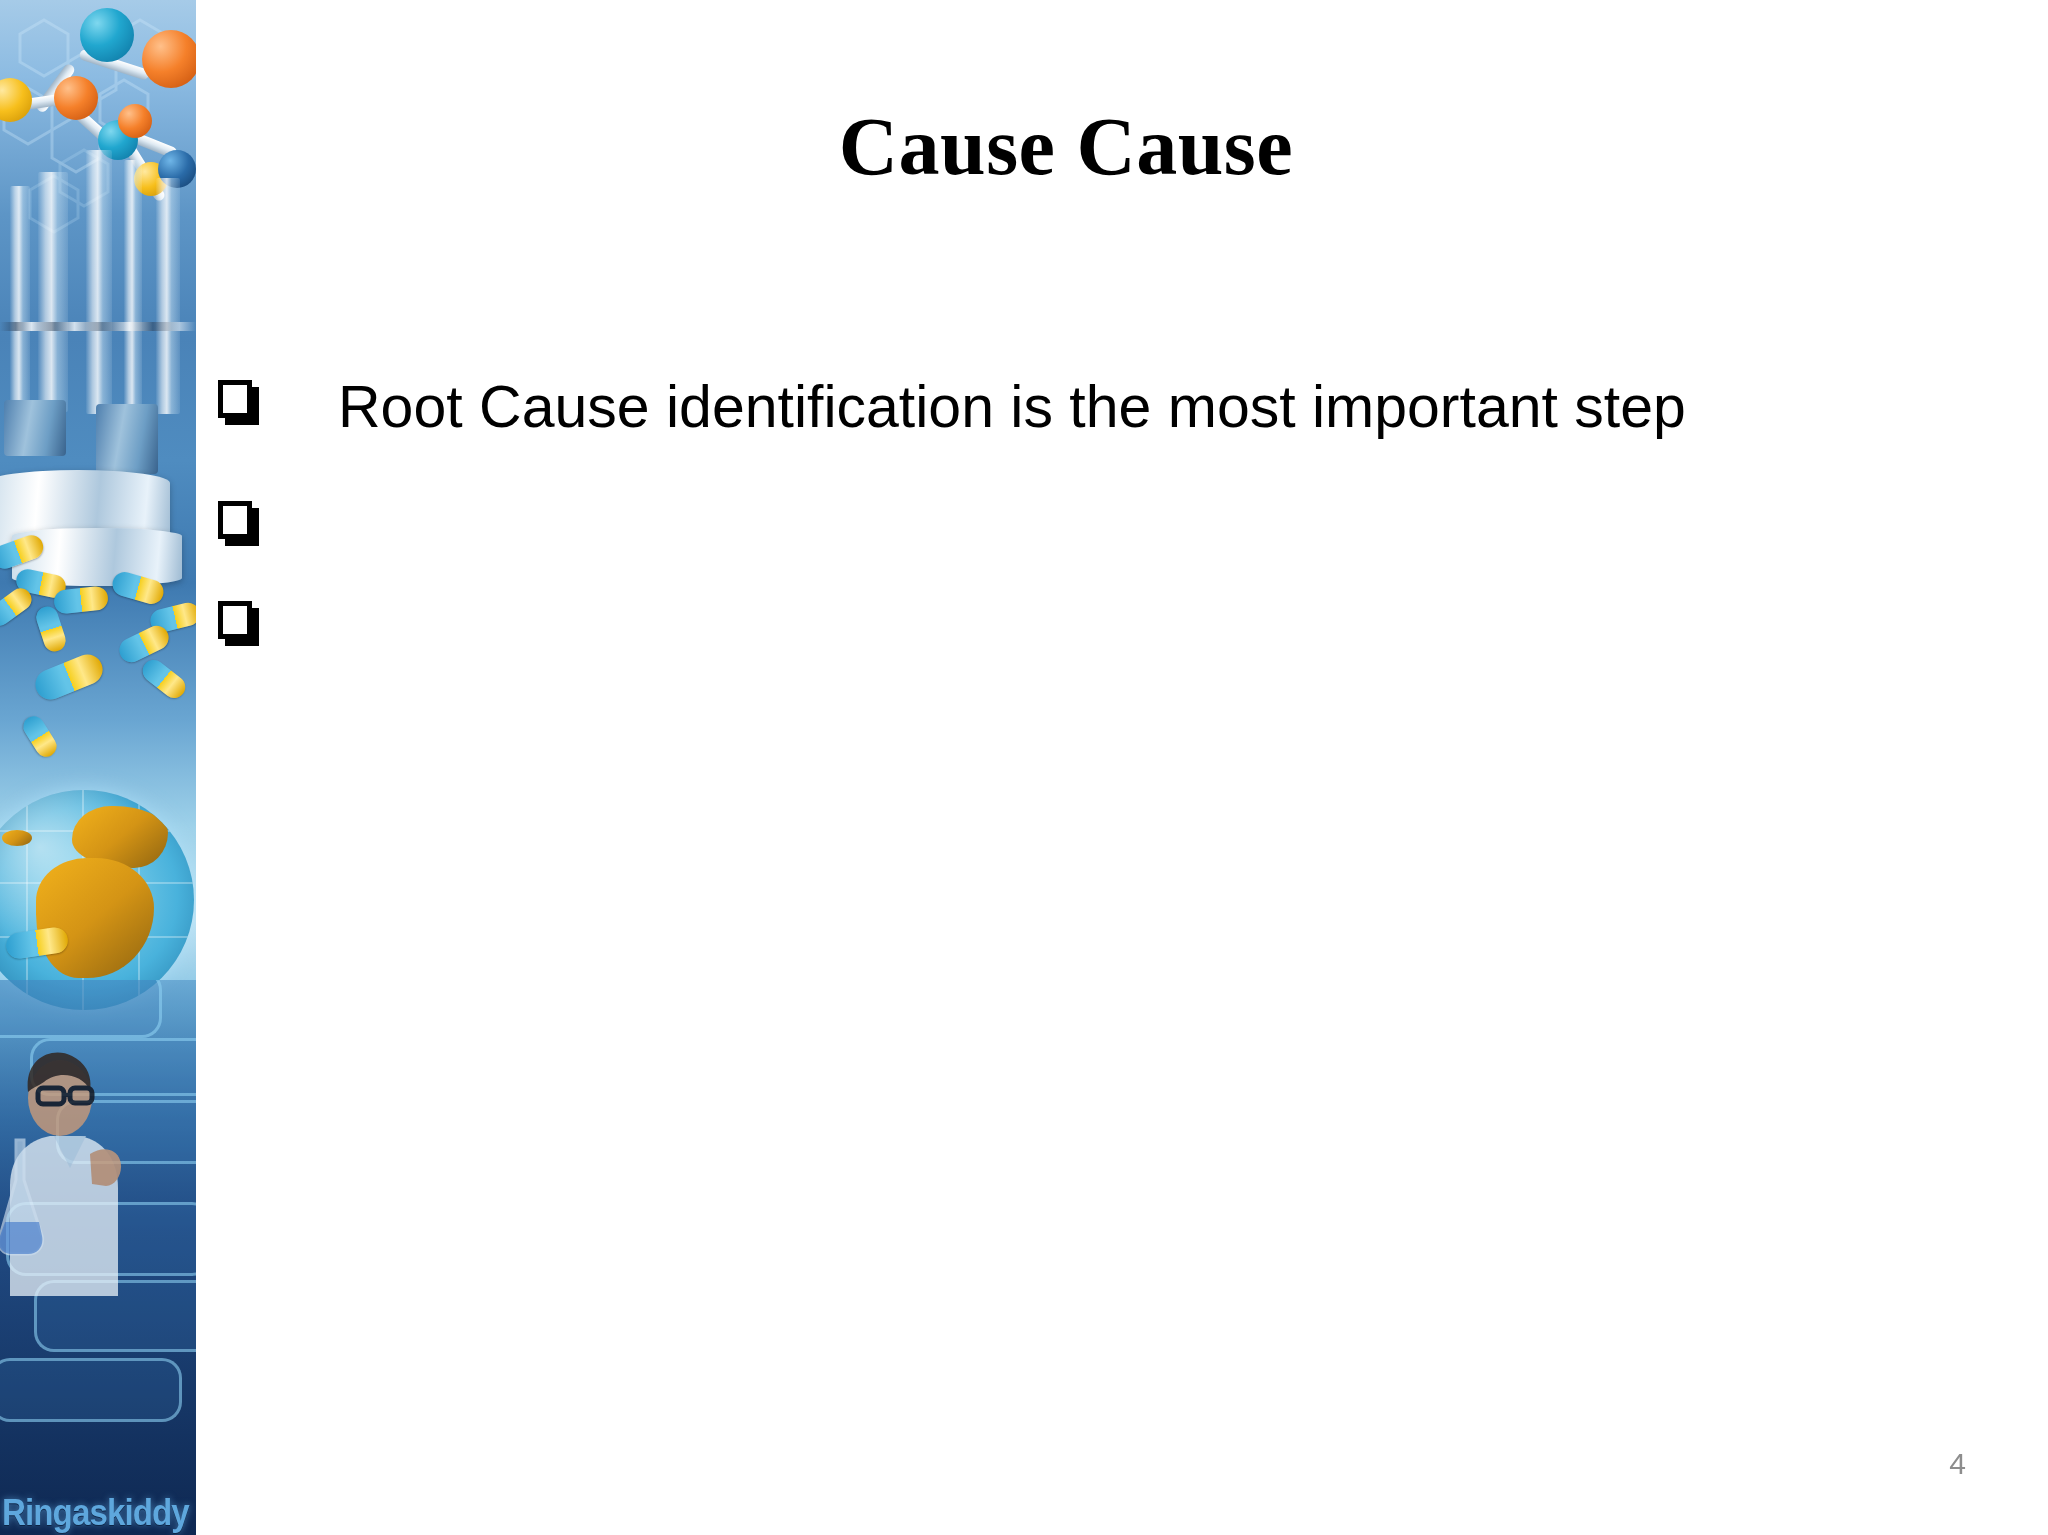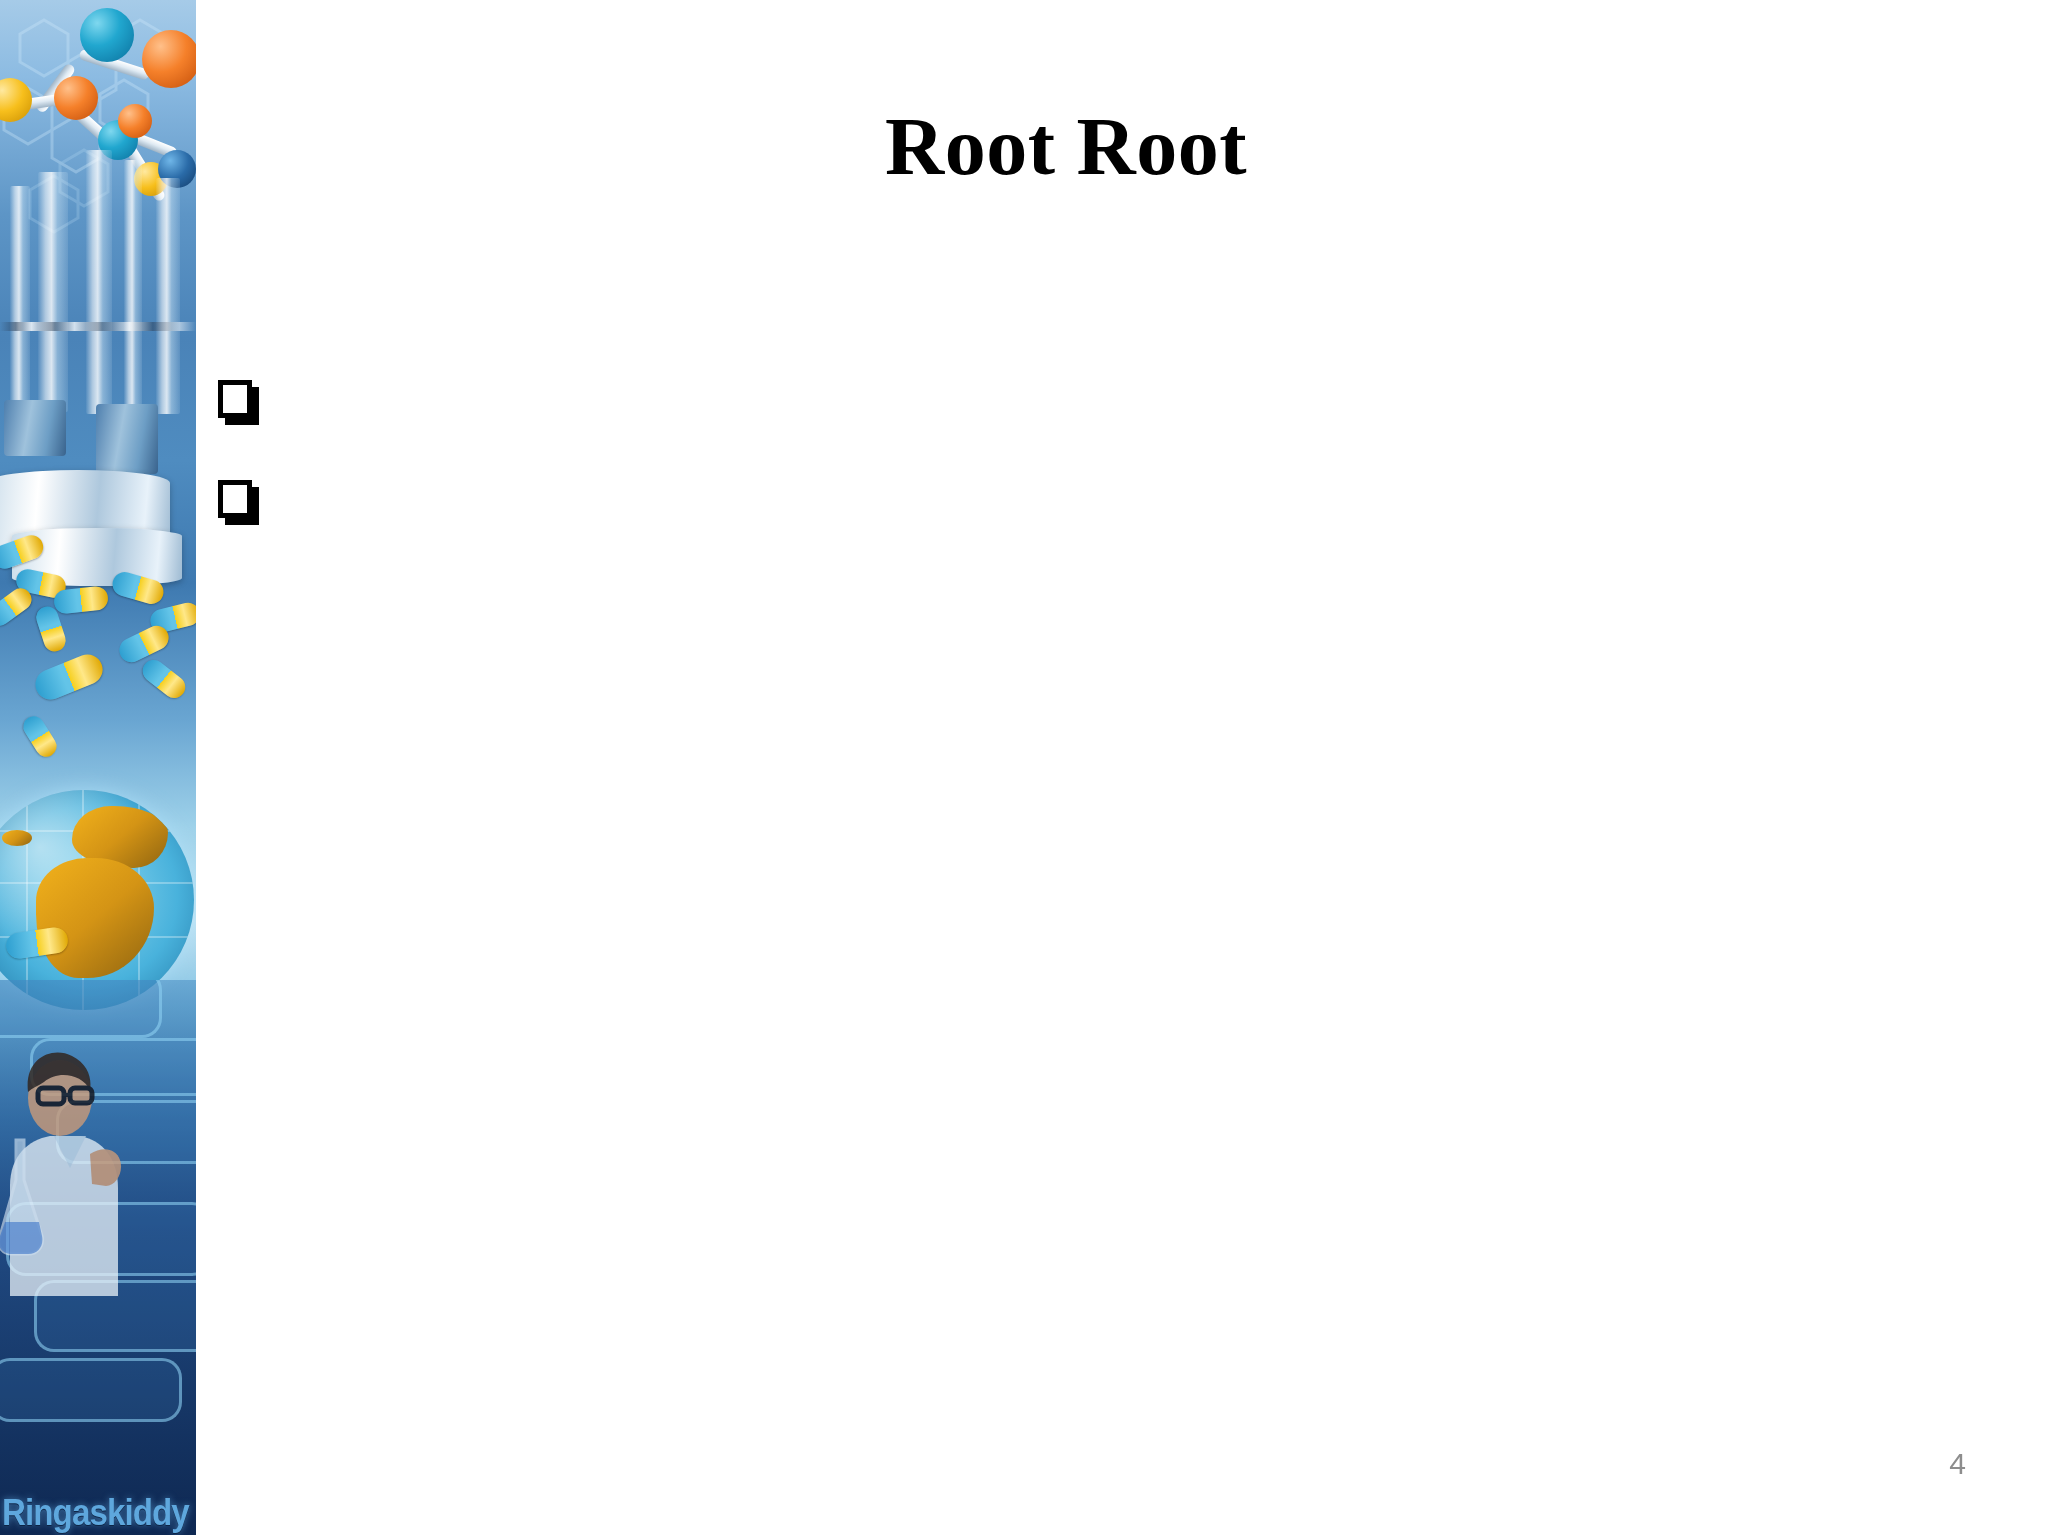--- a/index.html
+++ b/index.html
@@ -338,24 +338,30 @@
         <path d="M22 104 L30 104 L30 144 L48 200 C50 210 44 218 34 218 L18 218 C8 218 2 210 6 200 L22 144 Z" fill="#d6e9f6" opacity="0.65" stroke="#eaf6ff" stroke-width="3"></path>
         <path d="M11 186 L45 186 L48 200 C50 210 44 218 34 218 L18 218 C8 218 2 210 6 200 Z" fill="#2f6fd0" opacity="0.55"></path>
       </svg>
 
       <div id="ringaskiddy">Ringaskiddy</div>
     </div>
   </div>
 
   <div id="content">
 
-    <div id="page-title">Root Root</div>
+    <div id="page-title">Cause Cause</div>
 
     <div id="bullet-list">
 
+      <div class="bullet-row">
+        <div class="bullet-marker">
+          <span class="bullet-square"></span>
+        </div>
+        <div class="bullet-text">Root Cause identification is the most important step</div>
+      </div>
 
       <div class="bullet-row">
         <div class="bullet-marker">
           <span class="bullet-square"></span>
         </div>
       </div>
 
       <div class="bullet-row">
         <div class="bullet-marker">
           <span class="bullet-square"></span>

